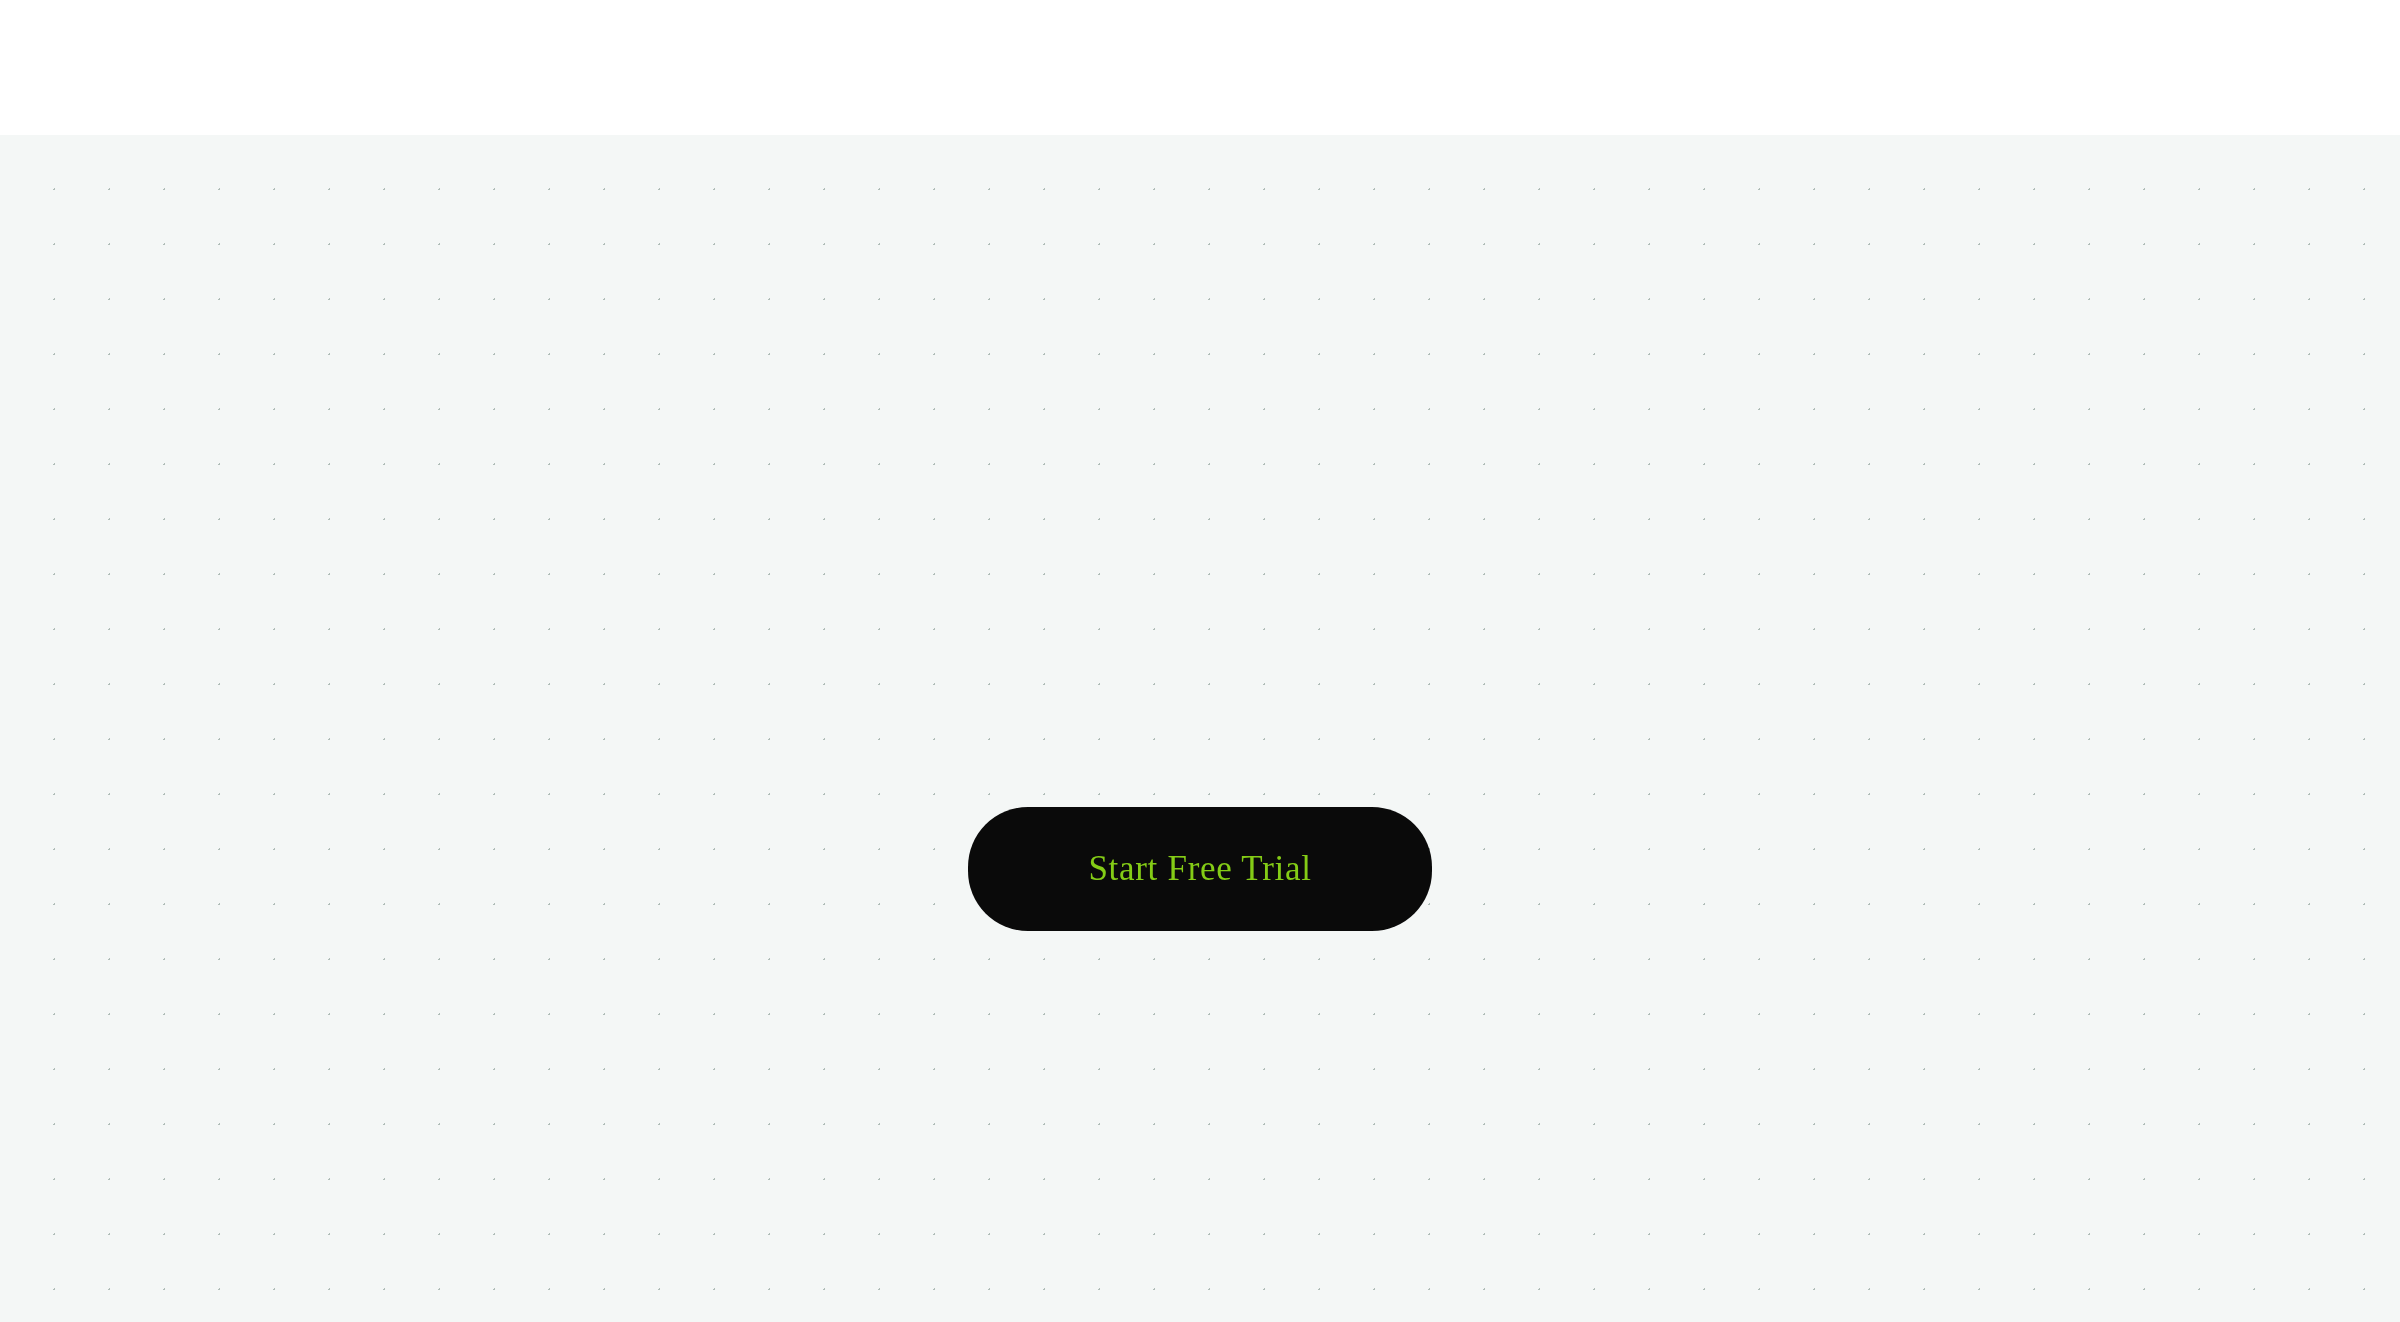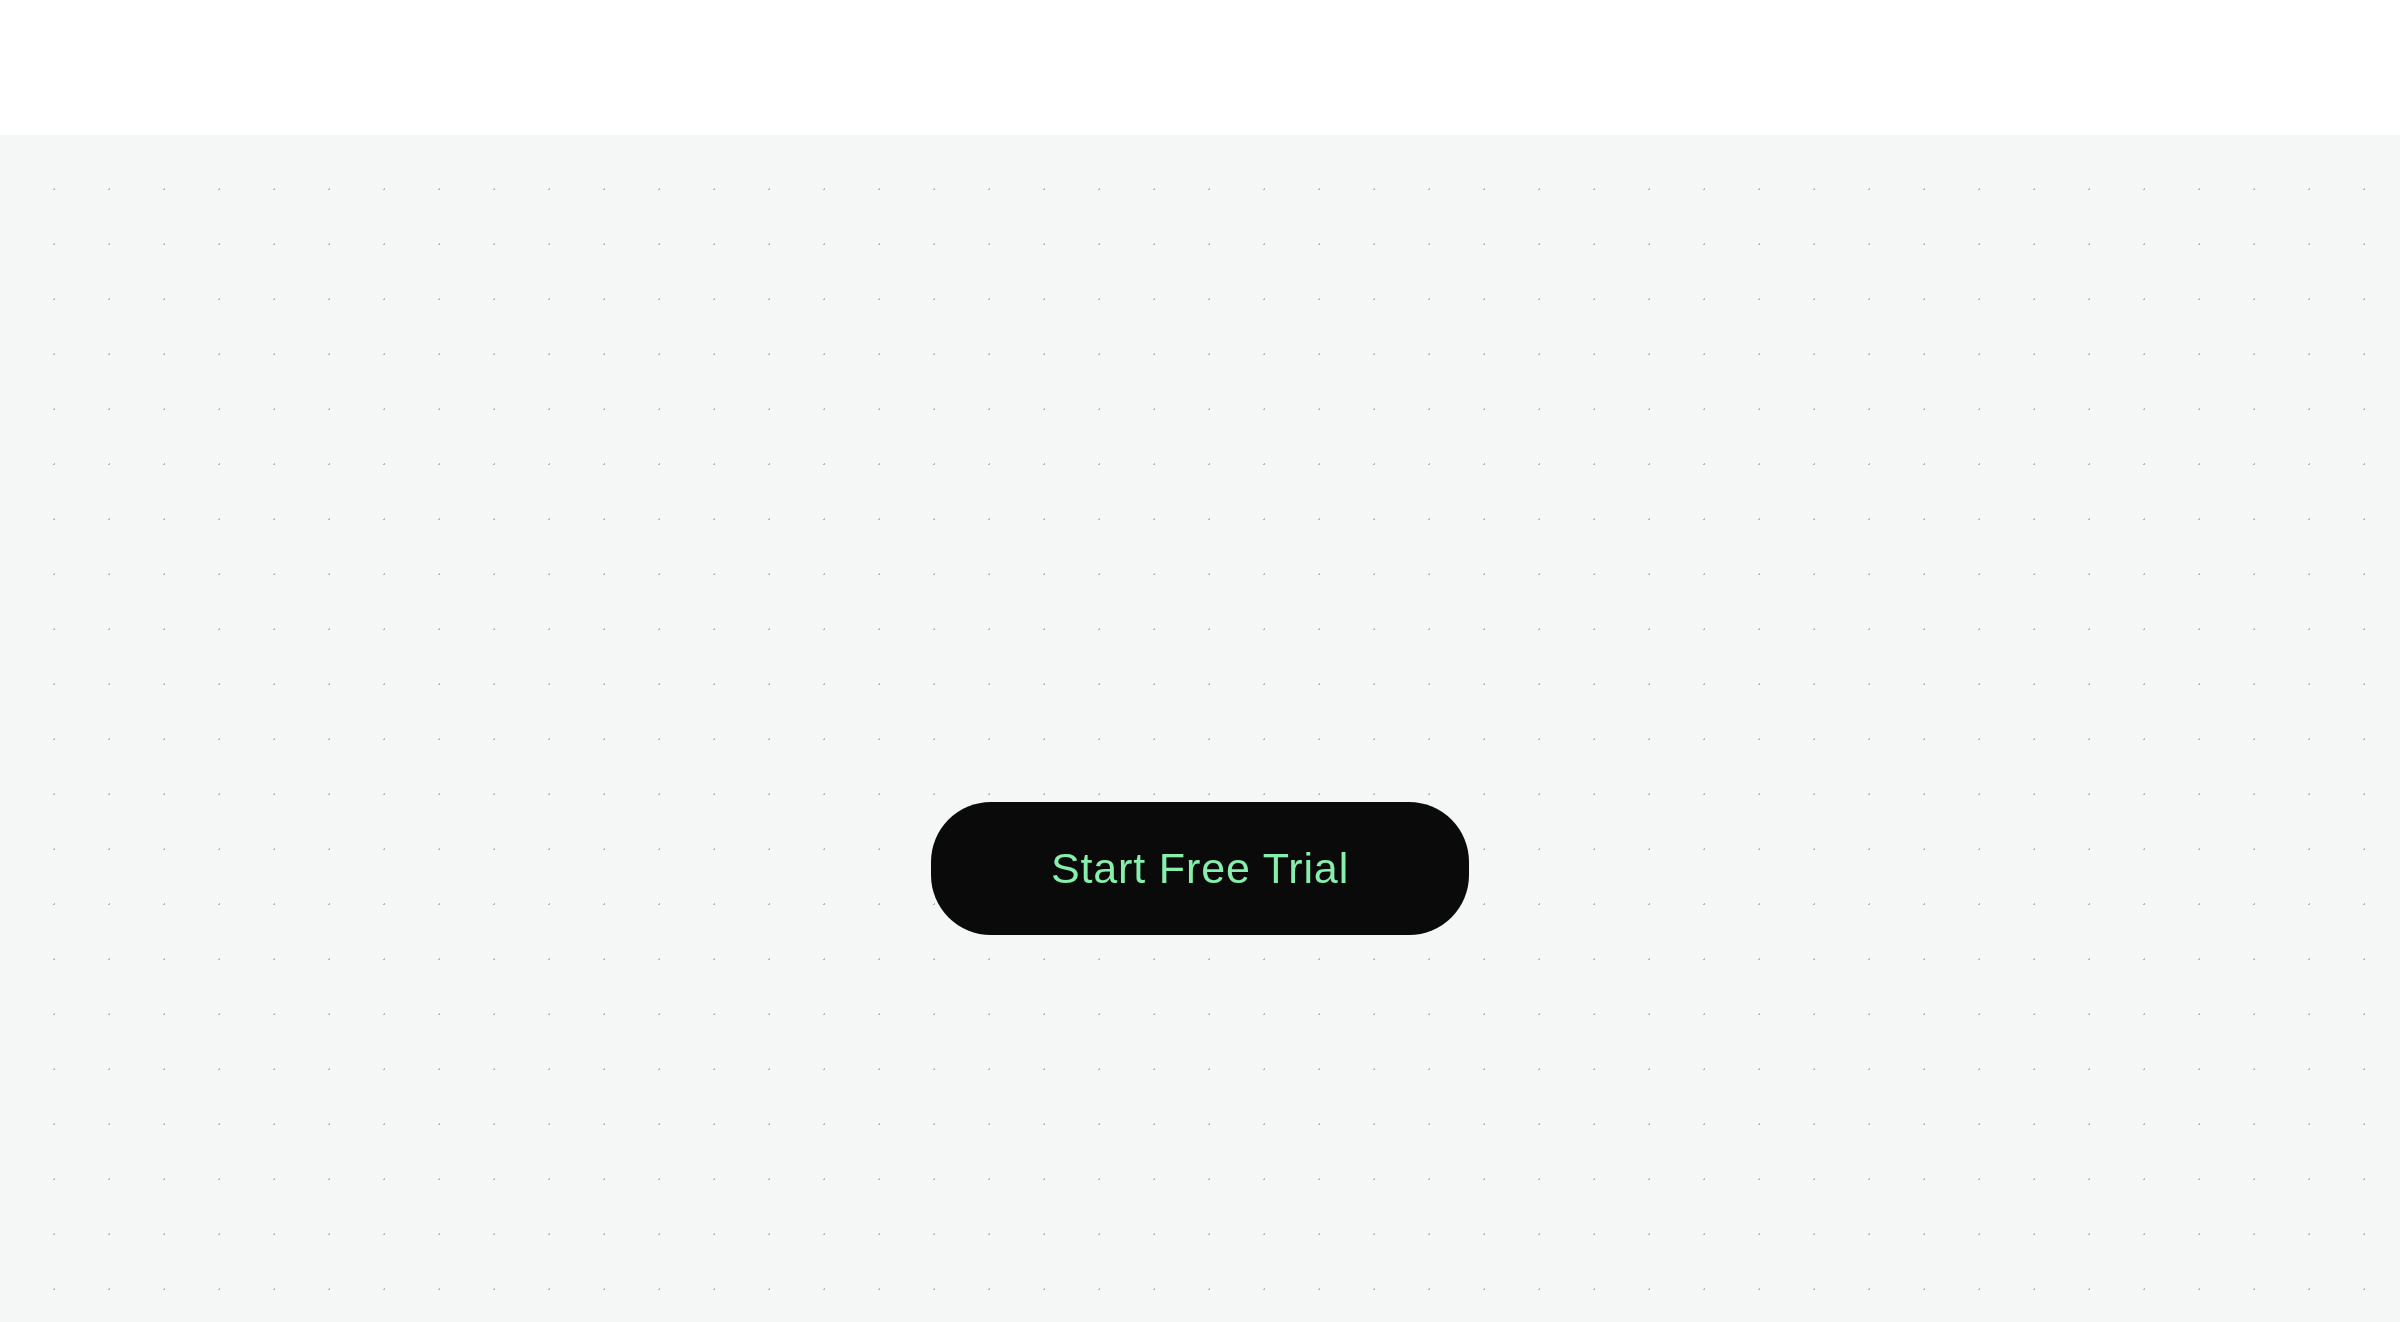--- a/index.html
+++ b/index.html
@@ -39,31 +39,32 @@
       height: 100%;
       background-image: radial-gradient(circle, #b0bdb8 1px, transparent 1px);
       background-size: 55px 55px;
       background-position: 27px 27px;
     }
 
     .cta-button {
       position: relative;
       z-index: 10;
       background-color: #0a0a0a;
-      color: #86efac;
+      color: #84cc16;
       border: none;
       border-radius: 60px;
       padding: 42px 120px;
-      font-size: 43px;
+      font-size: 35px;
       font-weight: 400;
       letter-spacing: 0.02em;
       cursor: pointer;
       white-space: nowrap;
       
       margin-top: 280px;
+      font-family: Liberation Serif, serif;
     }
   </style>
 </head>
 <body>
 
 <div class="top-white-section"></div>
 
 <div class="dotted-section">
   <div class="dot-pattern"></div>
   <button class="cta-button">Start Free Trial</button>

